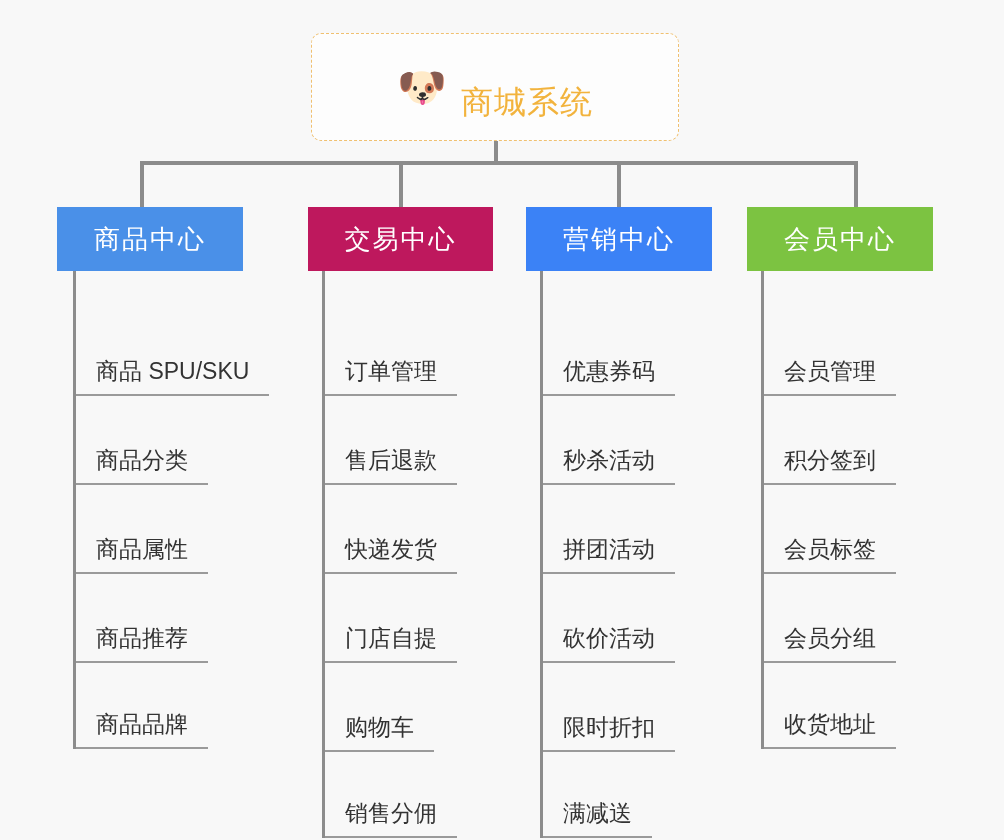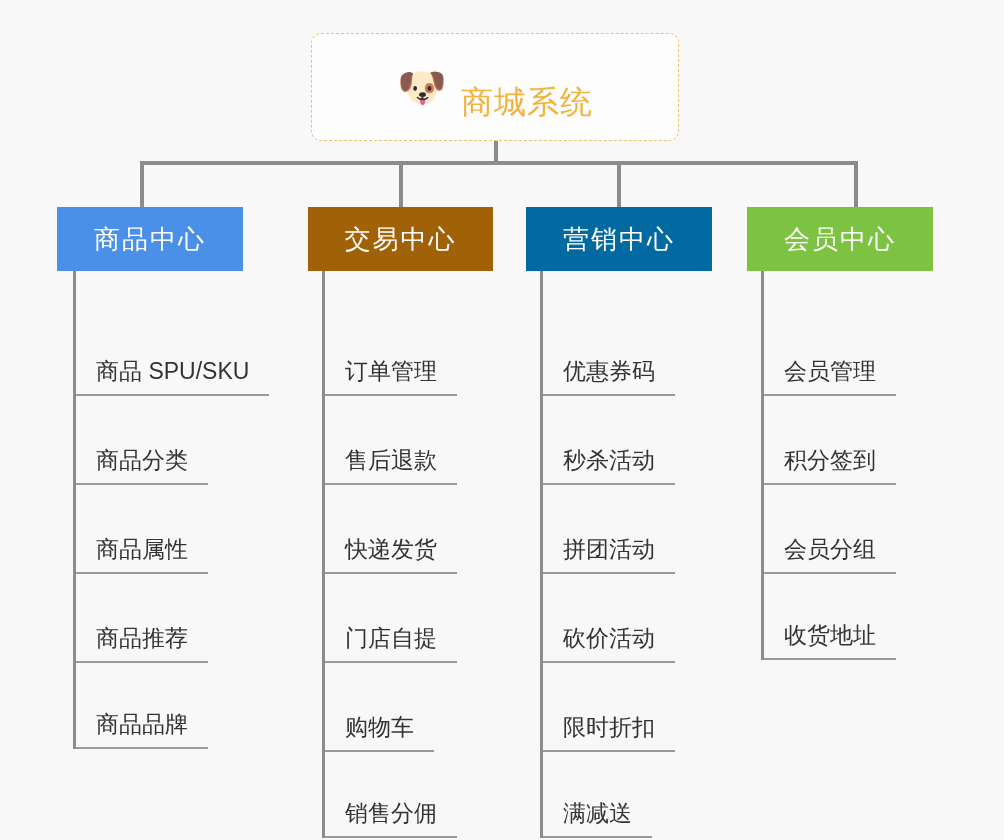--- a/index.html
+++ b/index.html
@@ -168,21 +168,21 @@
       <div class="leaf-item">
           <span class="leaf-label">商品推荐</span>
         </div>
       <div class="leaf-item">
           <span class="leaf-label">商品品牌</span>
         </div>
     </div>
   </div>
 
   <div class="column col-1">
-    <div class="cat-header" style="background: #a16207;">交易中心</div>
+    <div class="cat-header" style="background: #be185d;">交易中心</div>
     <div class="leaf-list">
       <div class="leaf-item">
           <span class="leaf-label">订单管理</span>
         </div>
       <div class="leaf-item">
           <span class="leaf-label">售后退款</span>
         </div>
       <div class="leaf-item">
           <span class="leaf-label">快递发货</span>
         </div>
@@ -192,21 +192,21 @@
       <div class="leaf-item">
           <span class="leaf-label">购物车</span>
         </div>
       <div class="leaf-item">
           <span class="leaf-label">销售分佣</span>
         </div>
     </div>
   </div>
 
   <div class="column col-2">
-    <div class="cat-header" style="background: #0369a1; text-align: right;">营销中心</div>
+    <div class="cat-header" style="background: #3b82f6; text-align: right;">营销中心</div>
     <div class="leaf-list">
       <div class="leaf-item">
           <span class="leaf-label">优惠券码</span>
         </div>
       <div class="leaf-item">
           <span class="leaf-label">秒杀活动</span>
         </div>
       <div class="leaf-item">
           <span class="leaf-label">拼团活动</span>
         </div>
@@ -225,20 +225,23 @@
   <div class="column col-3">
     <div class="cat-header" style="background: rgb(124, 195, 65);">会员中心</div>
     <div class="leaf-list">
       <div class="leaf-item">
           <span class="leaf-label">会员管理</span>
         </div>
       <div class="leaf-item">
           <span class="leaf-label">积分签到</span>
         </div>
       <div class="leaf-item">
+          <span class="leaf-label">会员标签</span>
+        </div>
+      <div class="leaf-item">
           <span class="leaf-label">会员分组</span>
         </div>
       <div class="leaf-item">
           <span class="leaf-label">收货地址</span>
         </div>
     </div>
   </div>
 
 </div>
 

